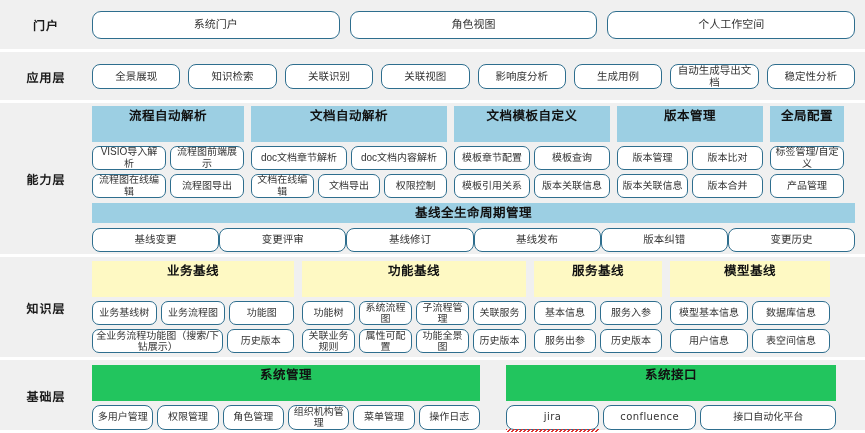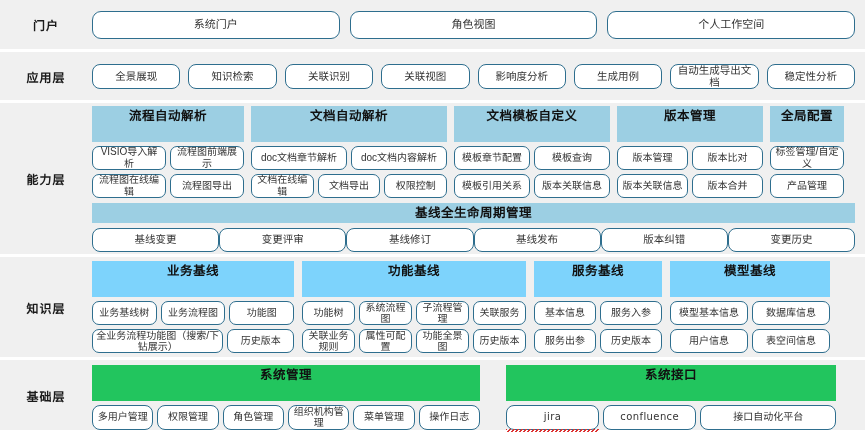--- a/index.html
+++ b/index.html
@@ -96,21 +96,21 @@
   .group-head{
     background:#9ccfe3;
     color:#111111;
     font-size:12.5px;
     font-weight:bold;
     text-align:center;
     height:36px;
     line-height:20px;
     letter-spacing:.5px;
   }
-  .head-know{background:#7dd3fc;}
+  .head-know{background:#fef9c3;}
   .head-base{background:#22c55e;}
 
   .grid-row{display:flex;gap:4px;}
   .grid-row .pill{flex:1;height:24px;}
 
   
   .bl-head{
     background:#9ccfe3;
     color:#111111;
     font-size:12.5px;

